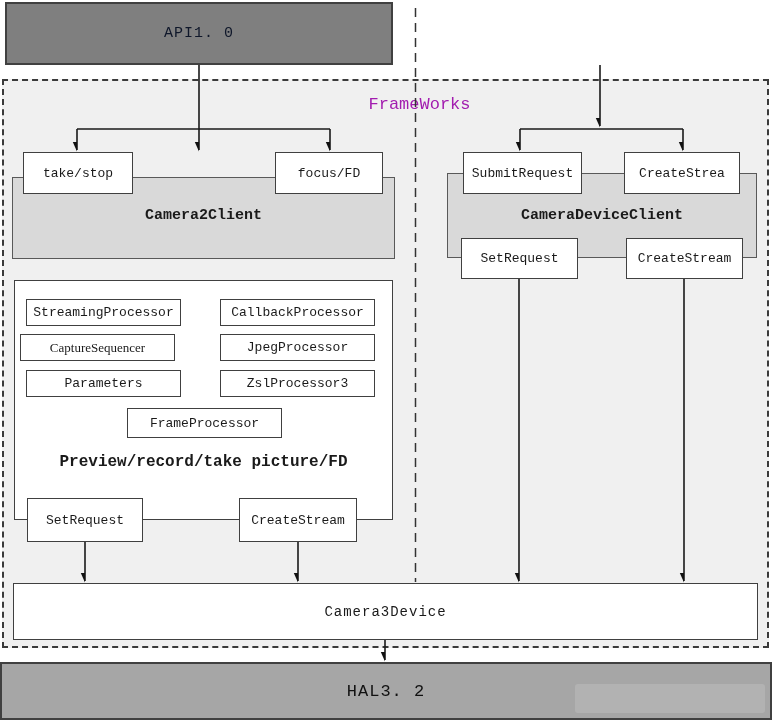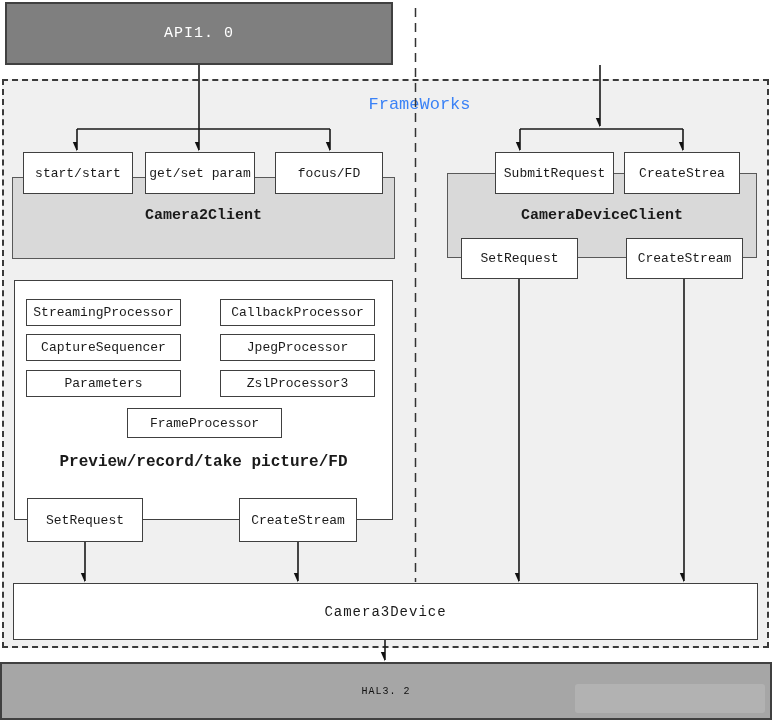--- a/index.html
+++ b/index.html
@@ -12,45 +12,45 @@
     overflow:hidden;
   }
   .abs{position:absolute;box-sizing:border-box;}
   .center{display:flex;align-items:center;justify-content:center;}
 
   
   .gray-bar{
     background:#7f7f7f;
     border:2px solid #404040;
     font-size:15px;
-    color:#ffffff;
+    color:#0f172a;
     letter-spacing:1px;
   }
   #api1{left:5px;top:2px;width:388px;height:63px;}
   #api2{left:433px;top:2px;width:335px;height:63px;}
   #hal{
     left:0px;top:662px;width:772px;height:58px;
     background:#a6a6a6;border:2px solid #404040;
-    font-size:10px;color:#111;letter-spacing:1px;
+    font-size:17px;color:#111;letter-spacing:1px;
   }
   #watermark{
     left:575px;top:684px;width:190px;height:29px;
     background:rgba(255,255,255,0.14);
     border-radius:3px;
   }
 
   
   #frameworks{
     left:2px;top:79px;width:767px;height:569px;
     border:2px dashed #3a3a3a;
     background:#f0f0f0;
   }
   #frameworks-label{
     left:362px;top:95px;width:115px;
-    text-align:center;font-size:17px;color:#3b82f6;
+    text-align:center;font-size:17px;color:#a21caf;
   }
 
   
   .client-box{
     background:#d9d9d9;
     border:1px solid #595959;
   }
   #camera2client{left:12px;top:177px;width:383px;height:82px;}
   #camera2client-label{left:12px;top:207px;width:383px;text-align:center;font-weight:bold;font-size:15px;}
   #cameradeviceclient{left:447px;top:173px;width:310px;height:85px;}
@@ -60,33 +60,33 @@
   .wbox{
     background:#ffffff;
     border:1.5px solid #404040;
     font-size:13px;
     white-space:nowrap;
   }
   #box-start-stop{left:23px;top:152px;width:110px;height:42px;}
   #box-get-set-param{left:145px;top:152px;width:110px;height:42px;}
   #box-focus-fd{left:275px;top:152px;width:108px;height:42px;}
 
-  #box-submit-request{left:463px;top:152px;width:119px;height:42px;margin-left:32px;}
+  #box-submit-request{left:463px;top:152px;width:119px;height:42px;}
   #box-create-strea{left:624px;top:152px;width:116px;height:42px;}
   #box-set-request-right{left:461px;top:238px;width:117px;height:41px;}
   #box-create-stream-right{left:626px;top:238px;width:117px;height:41px;}
 
   
   #pipeline{
     left:14px;top:280px;width:379px;height:240px;
     background:#ffffff;border:1.5px solid #404040;
   }
   #p-streaming{left:26px;top:299px;width:155px;height:27px;}
   #p-callback{left:220px;top:299px;width:155px;height:27px;}
-  #p-capture{left:26px;top:334px;width:155px;height:27px;}
+  #p-capture{left:20px;top:334px;width:155px;height:27px;font-family:Liberation Serif, serif;}
   #p-jpeg{left:220px;top:334px;width:155px;height:27px;}
   #p-parameters{left:26px;top:370px;width:155px;height:27px;}
   #p-zsl{left:220px;top:370px;width:155px;height:27px;}
   #p-frame{left:127px;top:408px;width:155px;height:30px;}
   #pipeline-caption{
     left:14px;top:453px;width:379px;
     text-align:center;font-weight:bold;font-size:16px;
   }
   #box-set-request-left{left:27px;top:498px;width:116px;height:44px;}
   #box-create-stream-left{left:239px;top:498px;width:118px;height:44px;}
@@ -109,22 +109,21 @@
 
 <div id="stage">
 
   <div id="api1" class="abs gray-bar center">API1. 0</div>
 
   <div id="frameworks" class="abs"></div>
   <div id="frameworks-label" class="abs">FrameWorks</div>
 
   <div id="camera2client" class="abs client-box"></div>
   <div id="camera2client-label" class="abs">Camera2Client</div>
-  <div id="box-start-stop" class="abs wbox center">start/start</div>
-  <div id="box-get-set-param" class="abs wbox center">get/set param</div>
+  <div id="box-start-stop" class="abs wbox center">take/stop</div>
   <div id="box-focus-fd" class="abs wbox center">focus/FD</div>
 
   <div id="cameradeviceclient" class="abs client-box"></div>
   <div id="cameradeviceclient-label" class="abs">CameraDeviceClient</div>
   <div id="box-submit-request" class="abs wbox center">SubmitRequest</div>
   <div id="box-create-strea" class="abs wbox center">CreateStrea</div>
   <div id="box-set-request-right" class="abs wbox center">SetRequest</div>
   <div id="box-create-stream-right" class="abs wbox center">CreateStream</div>
 
   <div id="pipeline" class="abs"></div>

